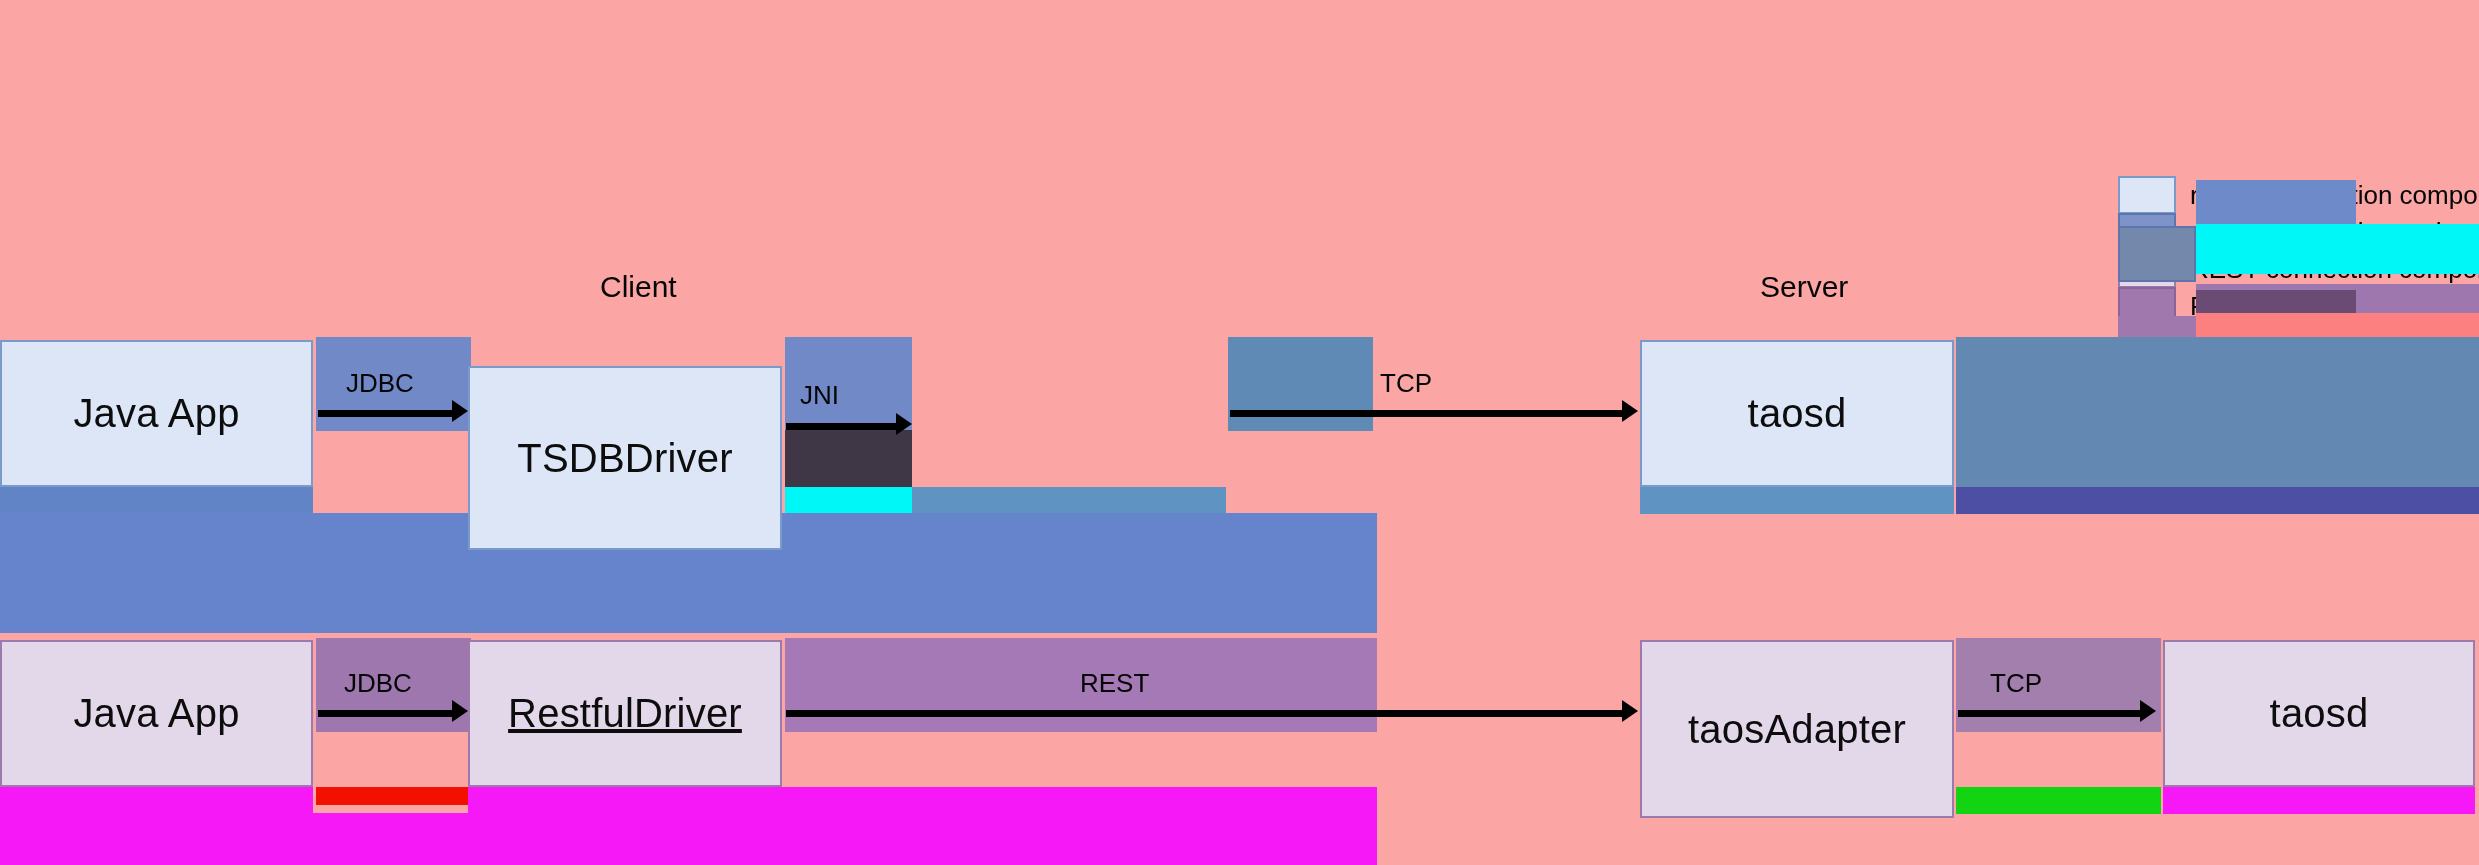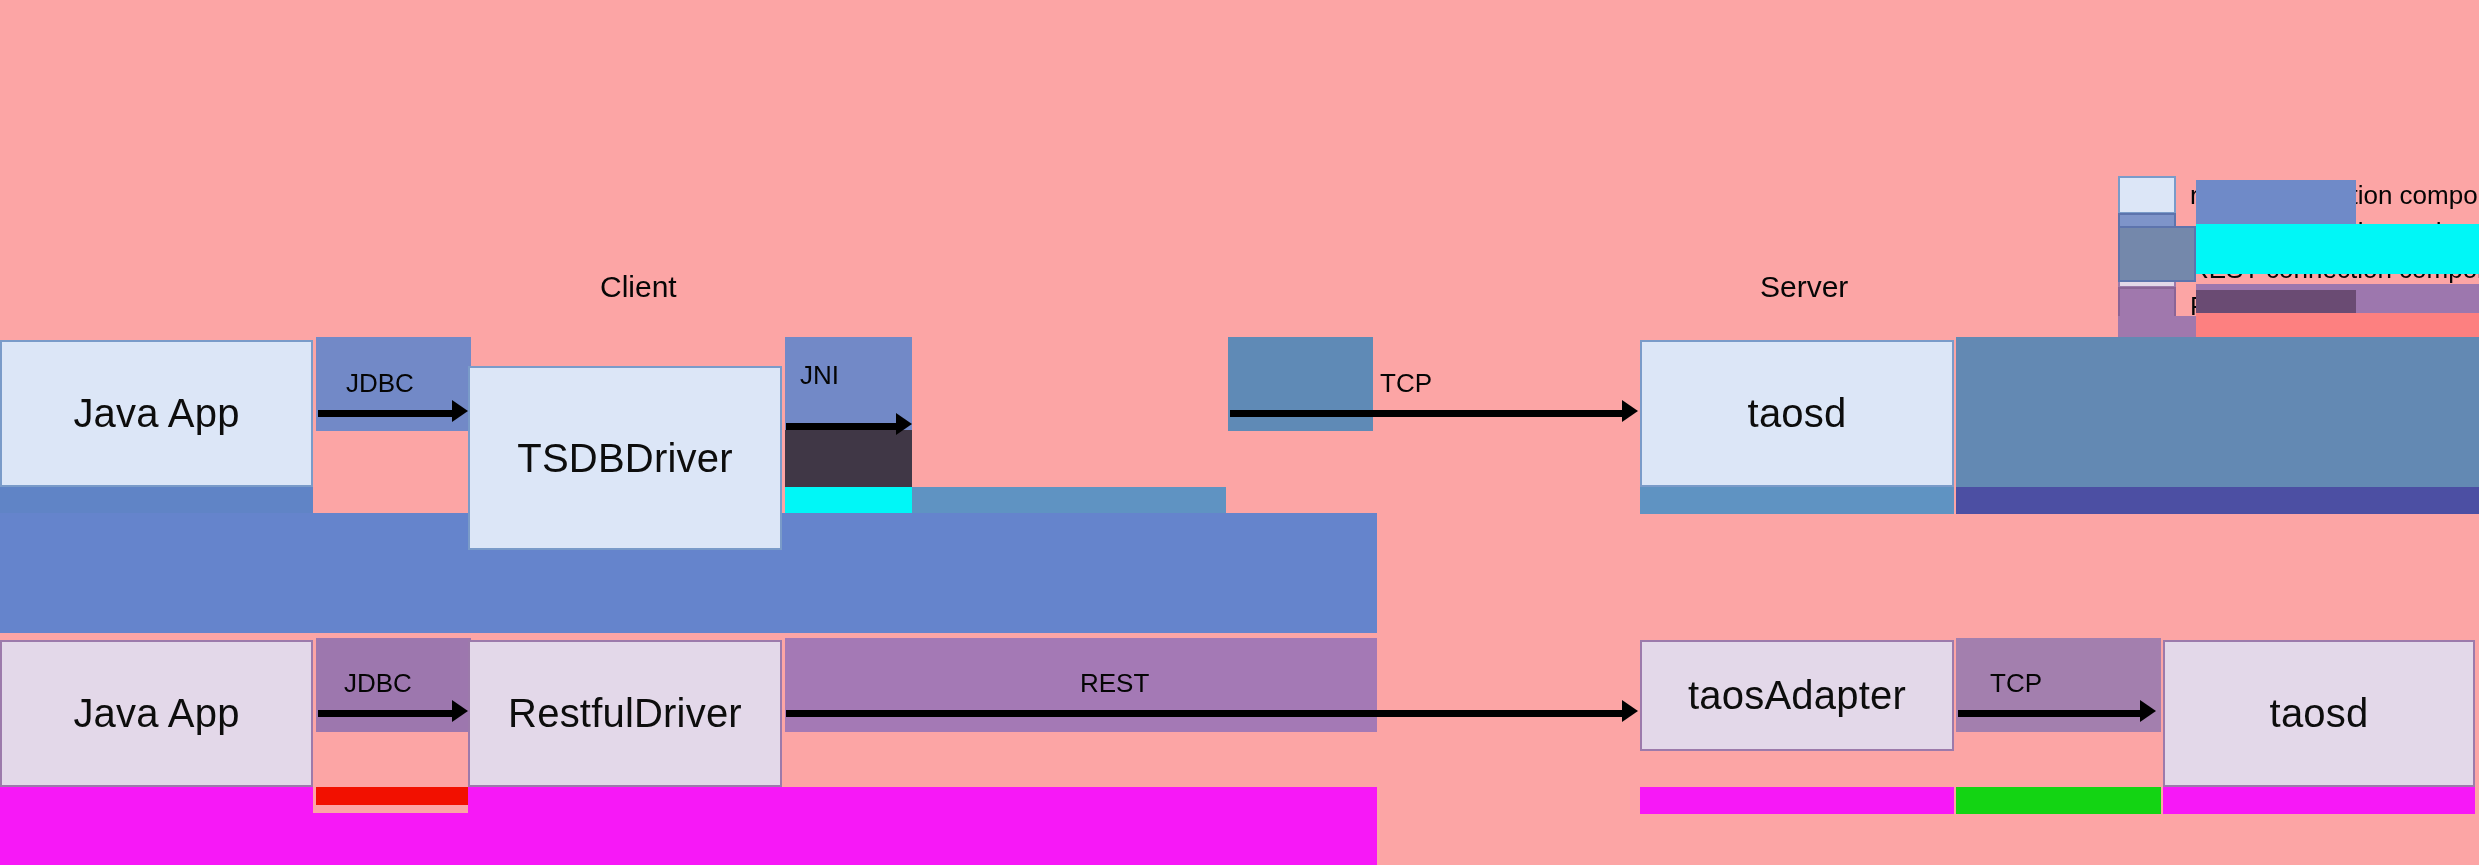--- a/index.html
+++ b/index.html
@@ -96,21 +96,21 @@
   <div class="node native" style="left:1640px;top:340px;width:314px;height:147px;">
     <span>taosd</span>
   </div>
 
   <div class="conn-line" style="left:318px;top:410px;width:136px;"></div>
   <div class="arrowhead arrow-r" style="left:452px;top:400px;"></div>
   <div class="edge-label" style="left:346px;top:368px;">JDBC</div>
 
   <div class="conn-line" style="left:786px;top:423px;width:112px;"></div>
   <div class="arrowhead arrow-r" style="left:896px;top:413px;"></div>
-  <div class="edge-label" style="left:800px;top:360px;">JNI</div>
+  <div class="edge-label" style="left:800px;top:380px;">JNI</div>
 
   <div class="conn-line" style="left:1230px;top:410px;width:396px;"></div>
   <div class="arrowhead arrow-r" style="left:1622px;top:400px;"></div>
   <div class="edge-label" style="left:1380px;top:368px;">TCP</div>
 
   <div class="band" style="left:316px;top:638px;width:155px;height:94px;background:#9d77ae;"></div>
   <div class="band" style="left:785px;top:638px;width:592px;height:94px;background:#a479b5;"></div>
   <div class="band" style="left:1956px;top:638px;width:205px;height:94px;background:#a37fae;"></div>
 
   <div class="band" style="left:0;top:787px;width:313px;height:27px;background:#f718f7;"></div>
@@ -119,25 +119,25 @@
   <div class="band" style="left:1640px;top:787px;width:314px;height:27px;background:#f718f7;"></div>
   <div class="band" style="left:1956px;top:787px;width:205px;height:27px;background:#13d413;"></div>
   <div class="band" style="left:2163px;top:787px;width:312px;height:27px;background:#f718f7;"></div>
 
   <div class="band" style="left:0;top:813px;width:1377px;height:52px;background:#f718f7;"></div>
 
   <div class="node rest" style="left:0;top:640px;width:313px;height:147px;">
     <span>Java App</span>
   </div>
 
-  <div class="node rest" style="left:468px;top:640px;width:314px;height:147px;">
+  <div class="node rest" style="left:468px;top:640px;width:314px;height:147px;text-decoration:underline;">
     <span>RestfulDriver</span>
   </div>
 
-  <div class="node rest" style="left:1640px;top:640px;width:314px;height:111px;">
+  <div class="node rest" style="left:1640px;top:640px;width:314px;height:178px;">
     <span>taosAdapter</span>
   </div>
 
   <div class="node rest" style="left:2163px;top:640px;width:312px;height:147px;">
     <span>taosd</span>
   </div>
 
   <div class="conn-line" style="left:318px;top:710px;width:136px;"></div>
   <div class="arrowhead arrow-r" style="left:452px;top:700px;"></div>
   <div class="edge-label" style="left:344px;top:668px;">JDBC</div>

